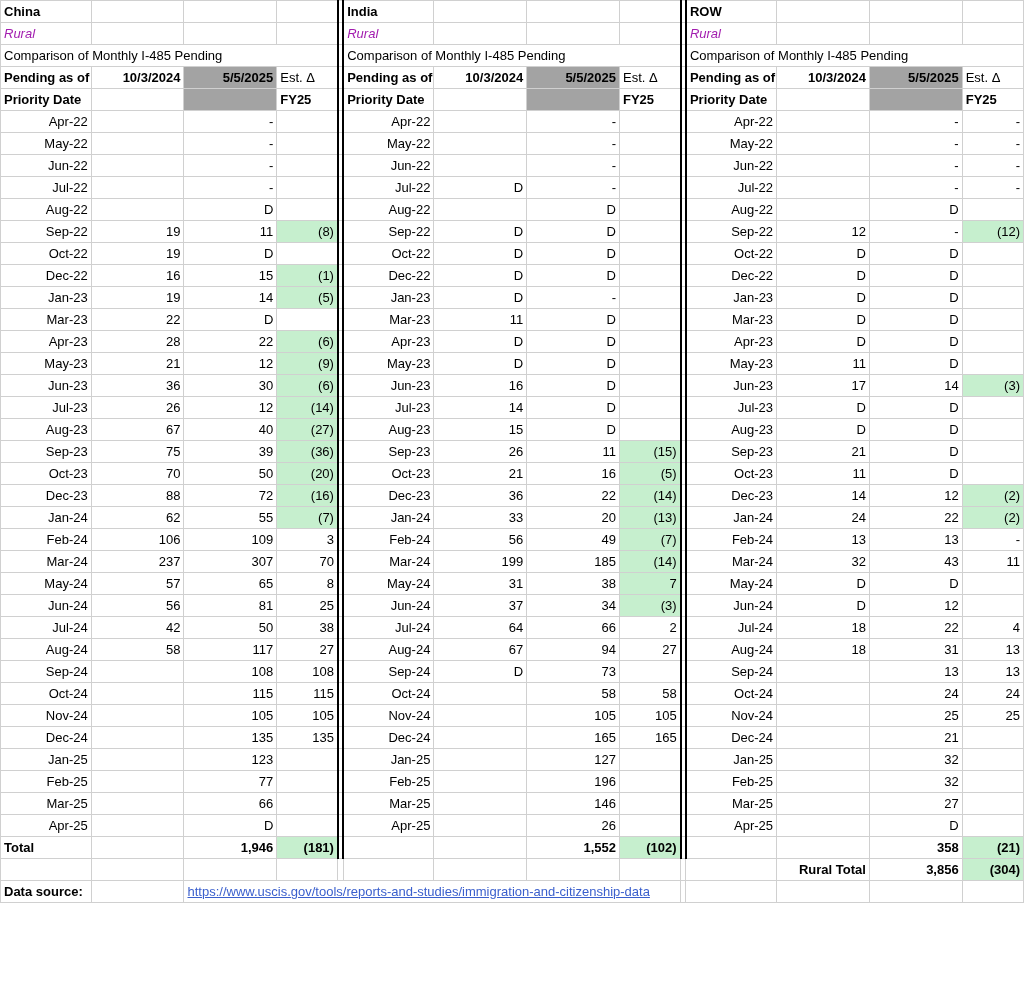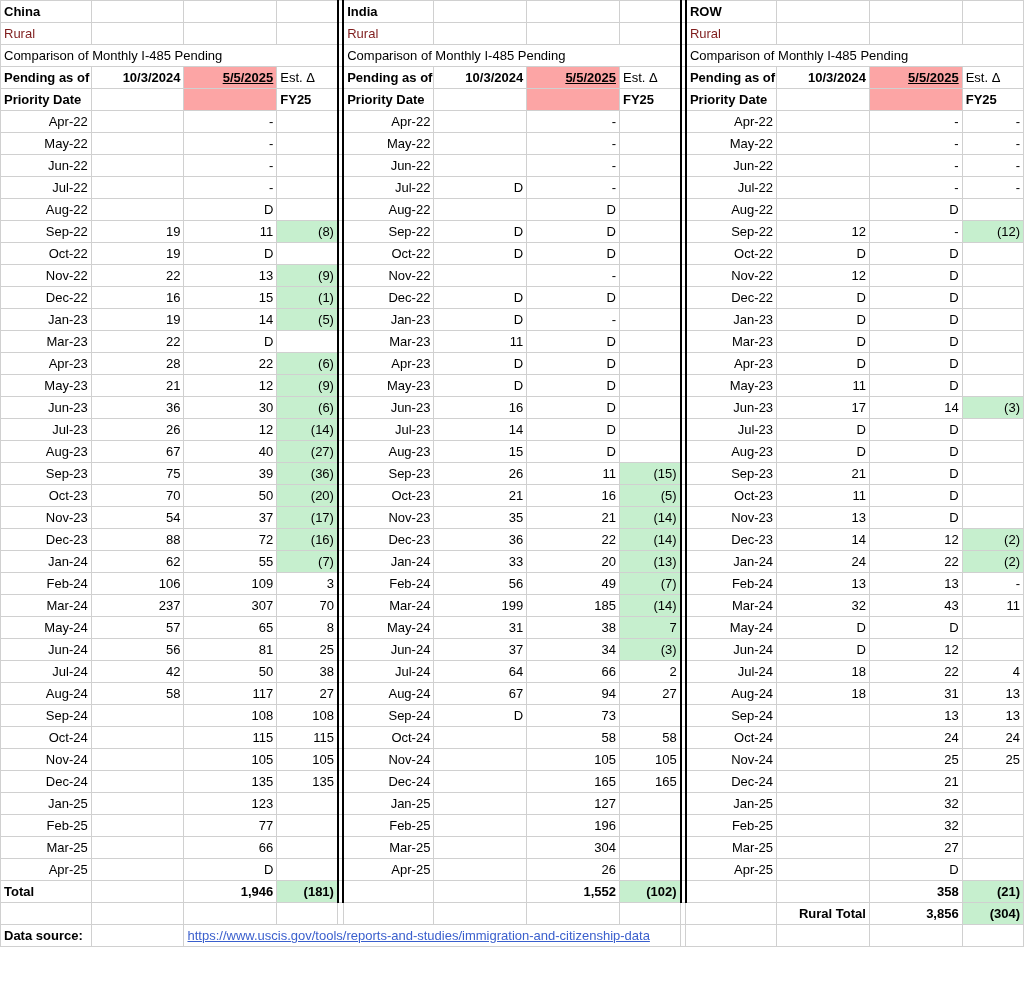--- a/index.html
+++ b/index.html
@@ -38,24 +38,24 @@
   
   col.c-label { width: 86px; }
   col.c-v1 { width: 88px; }
   col.c-v2 { width: 88px; }
   col.c-v3 { width: 58px; }
   col.c-gap { width: 5px; }
 
   .num { text-align: right; }
   .lbl { text-align: right; }
   .bold { font-weight: bold; }
-  .green-txt { color: #7f1d1d; }
+  .green-txt { color: #a21caf; font-style: italic; }
   .link { color: #3a5fcd; text-decoration: underline; }
   .hl { background: #c6efce; }
-  .shade { background: #fca5a5; text-decoration: underline; }
+  .shade { background: #a3a3a3; }
   .sep-left { border-left: 2px solid #000000 !important; }
   .sep-right { border-right: 2px solid #000000 !important; }
   .title { font-weight: bold; font-size: 13.5px; }
   .small { font-size: 12px; }
   .hdr2 td { height: 22px; }
   .wrap-label { white-space: normal; line-height: 1.05; font-weight: bold; font-size: 12px; margin-left: 17px; }
   .total-row td { font-weight: bold; margin-top: 20px; }
   .gapcell { border-top: 1px solid transparent; border-bottom: 1px solid transparent; }
 </style>
 </head>
@@ -257,36 +257,20 @@
           <td class="num">D</td>
           <td class="num">D</td>
           <td class="num"></td>
           <td class="gapcell sep-left sep-right"></td>
           <td class="lbl">Oct-22</td>
           <td class="num">D</td>
           <td class="num">D</td>
           <td class="num"></td>
         </tr>
         <tr>
-          <td class="lbl">Nov-22</td>
-          <td class="num">22</td>
-          <td class="num">13</td>
-          <td class="num hl">(9)</td>
-          <td class="gapcell sep-left sep-right"></td>
-          <td class="lbl">Nov-22</td>
-          <td class="num"></td>
-          <td class="num">-</td>
-          <td class="num"></td>
-          <td class="gapcell sep-left sep-right"></td>
-          <td class="lbl">Nov-22</td>
-          <td class="num">12</td>
-          <td class="num">D</td>
-          <td class="num"></td>
-        </tr>
-        <tr>
           <td class="lbl">Dec-22</td>
           <td class="num">16</td>
           <td class="num">15</td>
           <td class="num hl">(1)</td>
           <td class="gapcell sep-left sep-right"></td>
           <td class="lbl">Dec-22</td>
           <td class="num">D</td>
           <td class="num">D</td>
           <td class="num"></td>
           <td class="gapcell sep-left sep-right"></td>
@@ -433,36 +417,20 @@
           <td class="num">21</td>
           <td class="num">16</td>
           <td class="num hl">(5)</td>
           <td class="gapcell sep-left sep-right"></td>
           <td class="lbl">Oct-23</td>
           <td class="num">11</td>
           <td class="num">D</td>
           <td class="num"></td>
         </tr>
         <tr>
-          <td class="lbl">Nov-23</td>
-          <td class="num">54</td>
-          <td class="num">37</td>
-          <td class="num hl">(17)</td>
-          <td class="gapcell sep-left sep-right"></td>
-          <td class="lbl">Nov-23</td>
-          <td class="num">35</td>
-          <td class="num">21</td>
-          <td class="num hl">(14)</td>
-          <td class="gapcell sep-left sep-right"></td>
-          <td class="lbl">Nov-23</td>
-          <td class="num">13</td>
-          <td class="num">D</td>
-          <td class="num"></td>
-        </tr>
-        <tr>
           <td class="lbl">Dec-23</td>
           <td class="num">88</td>
           <td class="num">72</td>
           <td class="num hl">(16)</td>
           <td class="gapcell sep-left sep-right"></td>
           <td class="lbl">Dec-23</td>
           <td class="num">36</td>
           <td class="num">22</td>
           <td class="num hl">(14)</td>
           <td class="gapcell sep-left sep-right"></td>
@@ -680,21 +648,21 @@
           <td class="num"></td>
         </tr>
         <tr>
           <td class="lbl">Mar-25</td>
           <td class="num"></td>
           <td class="num">66</td>
           <td class="num"></td>
           <td class="gapcell sep-left sep-right"></td>
           <td class="lbl">Mar-25</td>
           <td class="num"></td>
-          <td class="num">304</td>
+          <td class="num">146</td>
           <td class="num"></td>
           <td class="gapcell sep-left sep-right"></td>
           <td class="lbl">Mar-25</td>
           <td class="num"></td>
           <td class="num">27</td>
           <td class="num"></td>
         </tr>
         <tr>
           <td class="lbl">Apr-25</td>
           <td class="num"></td>

